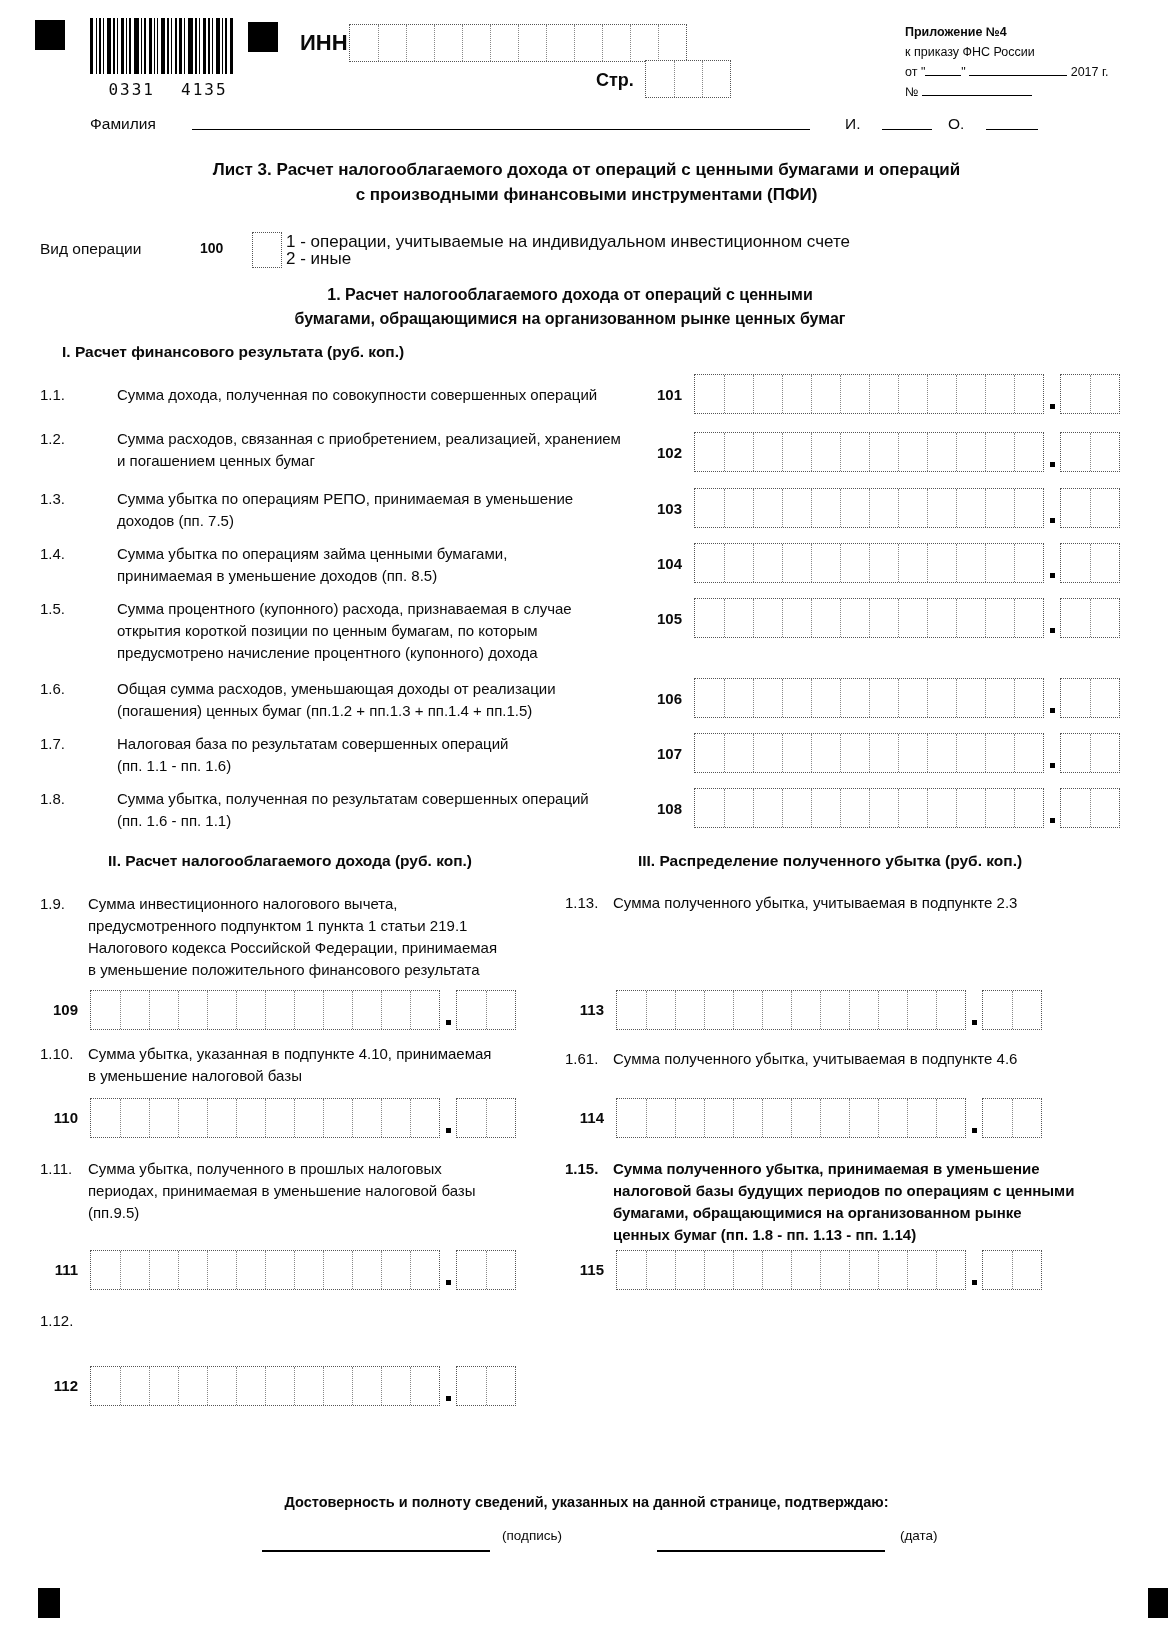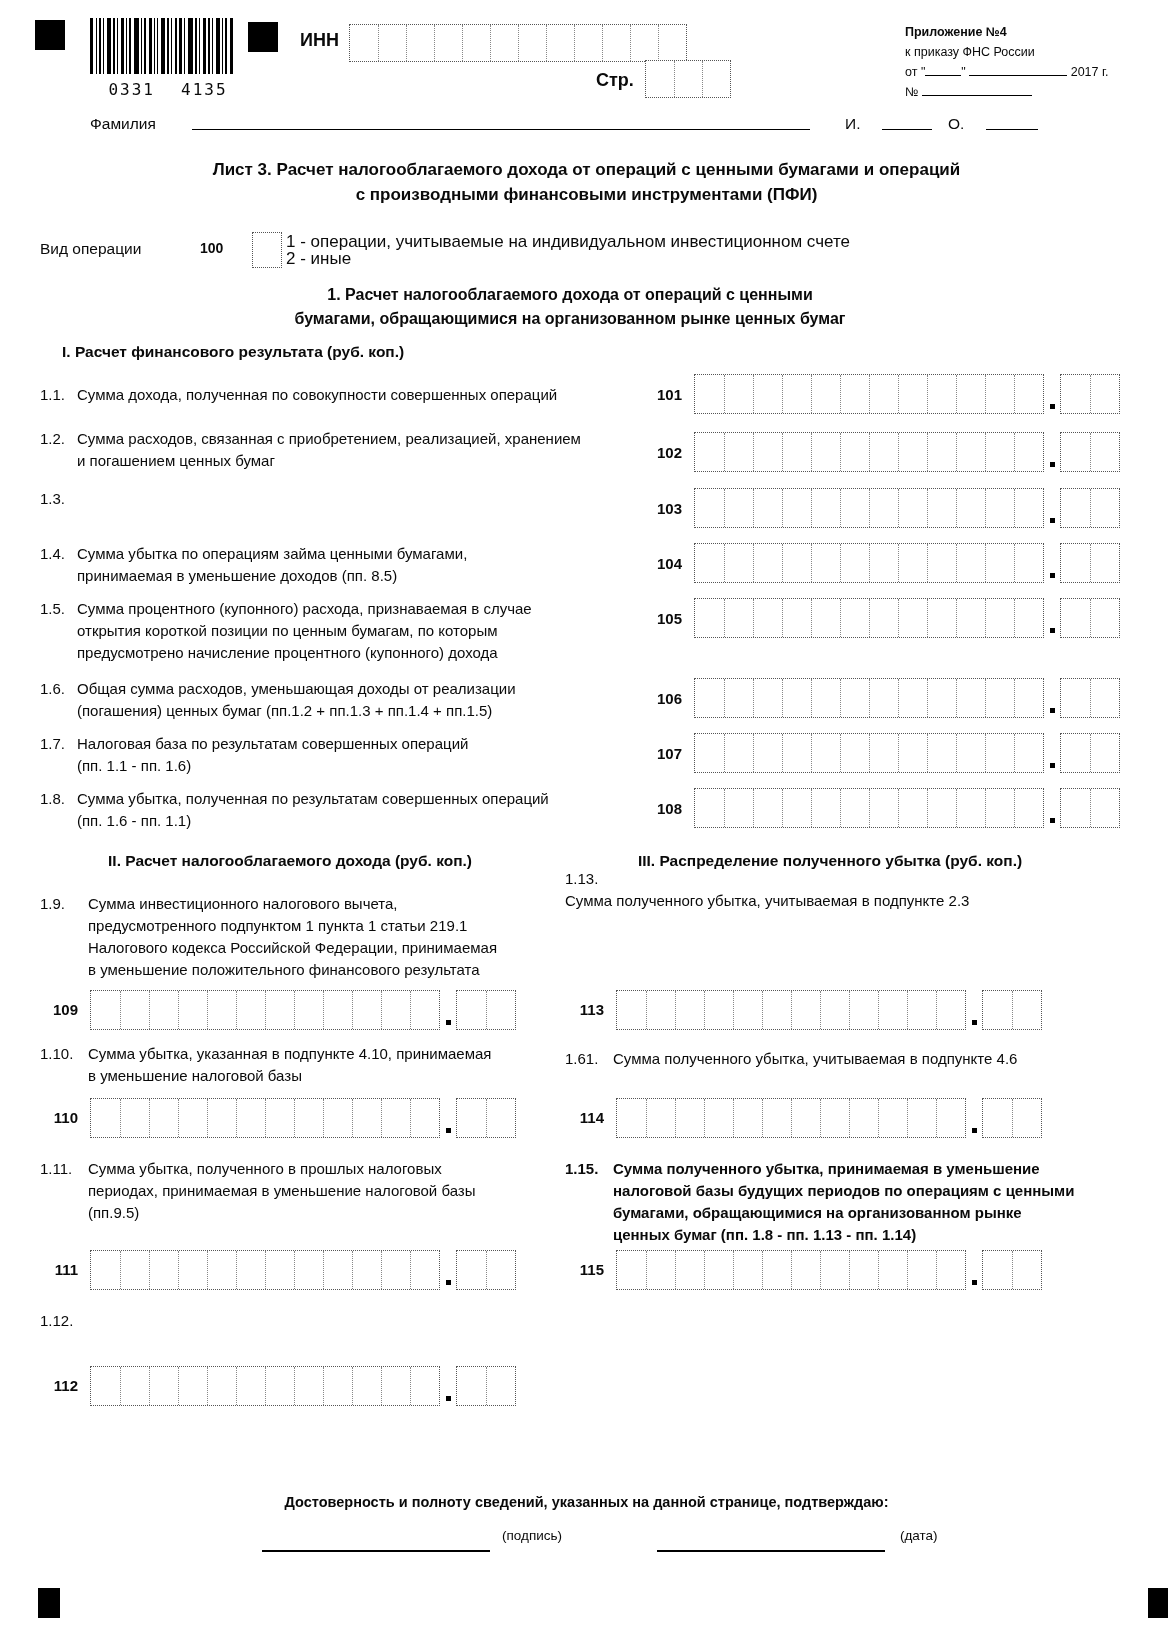--- a/index.html
+++ b/index.html
@@ -22,21 +22,21 @@
   .cellbox .cell:first-child { border-left:none; }
 
   .amount-field { position:absolute; display:flex; align-items:stretch; height:40px; }
   .amount-field .grp { display:flex; border:1.5px dotted #555; }
   .amount-field .grp .cell { width:29px; border-left:1px dotted #888; }
   .amount-field .grp .cell:first-child { border-left:none; }
   .dot-sep { width:16px; display:flex; align-items:flex-end; justify-content:center; padding-bottom:5px; }
   .dot-sep i { display:block; width:5px; height:5px; background:#000; }
 
   
-  .inn-label { position:absolute; left:300px; top:30px; font-size:18px; font-weight:700; }
+  .inn-label { position:absolute; left:300px; top:30px; font-size:22px; font-weight:700; }
   .inn-box { position:absolute; left:349px; top:24px; }
   .page-label { position:absolute; left:596px; top:70px; font-size:18px; font-weight:700; }
   .page-box { position:absolute; left:645px; top:60px; }
   .appendix { position:absolute; left:905px; top:22px; width:255px; font-size:12.5px; line-height:20px; }
 
   .surname-row { position:absolute; left:0; top:112px; width:1173px; font-size:15.5px; }
   .surname-label { position:absolute; left:90px; top:3px; }
   .surname-line { position:absolute; left:192px; top:0; width:618px; }
   .io-i { position:absolute; left:845px; top:3px; }
   .io-i-line { position:absolute; left:882px; top:0; width:50px; }
@@ -51,21 +51,21 @@
   .optype-code { position:absolute; left:200px; top:10px; font-size:14px; font-weight:700; }
   .optype-box { position:absolute; left:252px; top:2px; height:36px; }
   .optype-hint { position:absolute; left:286px; top:3px; font-size:17px; line-height:17px; white-space:pre-line; }
 
   .part1-title { position:absolute; left:20px; top:283px; width:1100px; text-align:center; font-size:16px; font-weight:700; line-height:24px; white-space:pre-line; }
 
   .sec1-title { position:absolute; left:62px; top:343px; font-size:15.5px; font-weight:700; }
 
   
   .si-row { position:absolute; left:0; width:1173px; height:0; }
-  .si-text { position:absolute; left:40px; top:0; width:605px; display:flex; font-size:15px; line-height:22px; }
+  .si-text { position:absolute; left:40px; top:0; width:605px; display:flex; font-size:15px; line-height:22px;gap:40px; }
   .si-num { width:37px; flex-shrink:0; }
   .si-body { white-space:pre-line; }
   .si-code { position:absolute; left:640px; top:12px; width:42px; text-align:right; font-size:15px; font-weight:700; }
   .si-row .amount-field { left:694px; top:0; }
 
   .colsec-title { position:absolute; font-size:15.5px; font-weight:700; text-align:center; }
 
   .col-item { position:absolute; display:flex; font-size:15px; line-height:22px; }
   .ci-num { width:48px; flex-shrink:0; }
   .ci-body { white-space:pre-line; }
@@ -249,20 +249,22 @@
         </div>
         <div class="grp">
           <div class="cell"></div>
           <div class="cell"></div>
         </div>
       </div>
   </div>
   <div class="si-row" style="top:488px">
     <div class="si-text">
         <span class="si-num">1.3.</span>
+        <span class="si-body">Сумма убытка по операциям РЕПО, принимаемая в уменьшение
+доходов (пп. 7.5)</span>
       </div>
     <span class="si-code">103</span>
     <div class="amount-field">
         <div class="grp">
           <div class="cell"></div>
           <div class="cell"></div>
           <div class="cell"></div>
           <div class="cell"></div>
           <div class="cell"></div>
           <div class="cell"></div>
@@ -564,21 +566,21 @@
         <div class="dot-sep">
           <i></i>
         </div>
         <div class="grp">
           <div class="cell"></div>
           <div class="cell"></div>
         </div>
       </div>
   </div>
 
-  <div class="col-item" style="left:565px;top:868px;width:530px;flex-direction:column;">
+  <div class="col-item" style="left:565px;top:892px;width:530px;">
       <span class="ci-num">1.13.</span>
       <span class="ci-body">Сумма полученного убытка, учитываемая в подпункте 2.3</span>
     </div>
   <div class="code-field-row" style="left:568px;top:990px;">
     <span class="cf-code">113</span>
     <div class="amount-field">
         <div class="grp">
           <div class="cell"></div>
           <div class="cell"></div>
           <div class="cell"></div>

